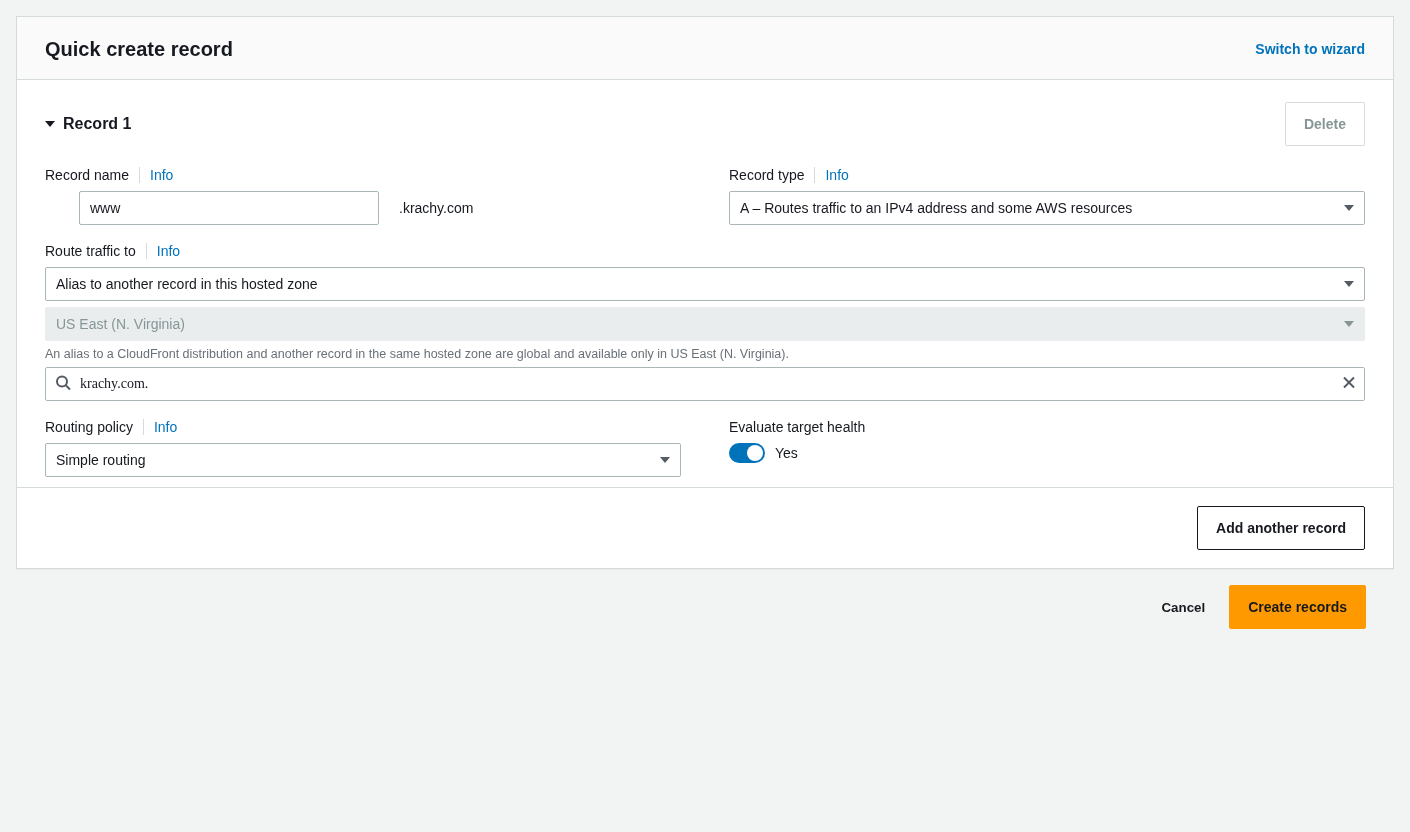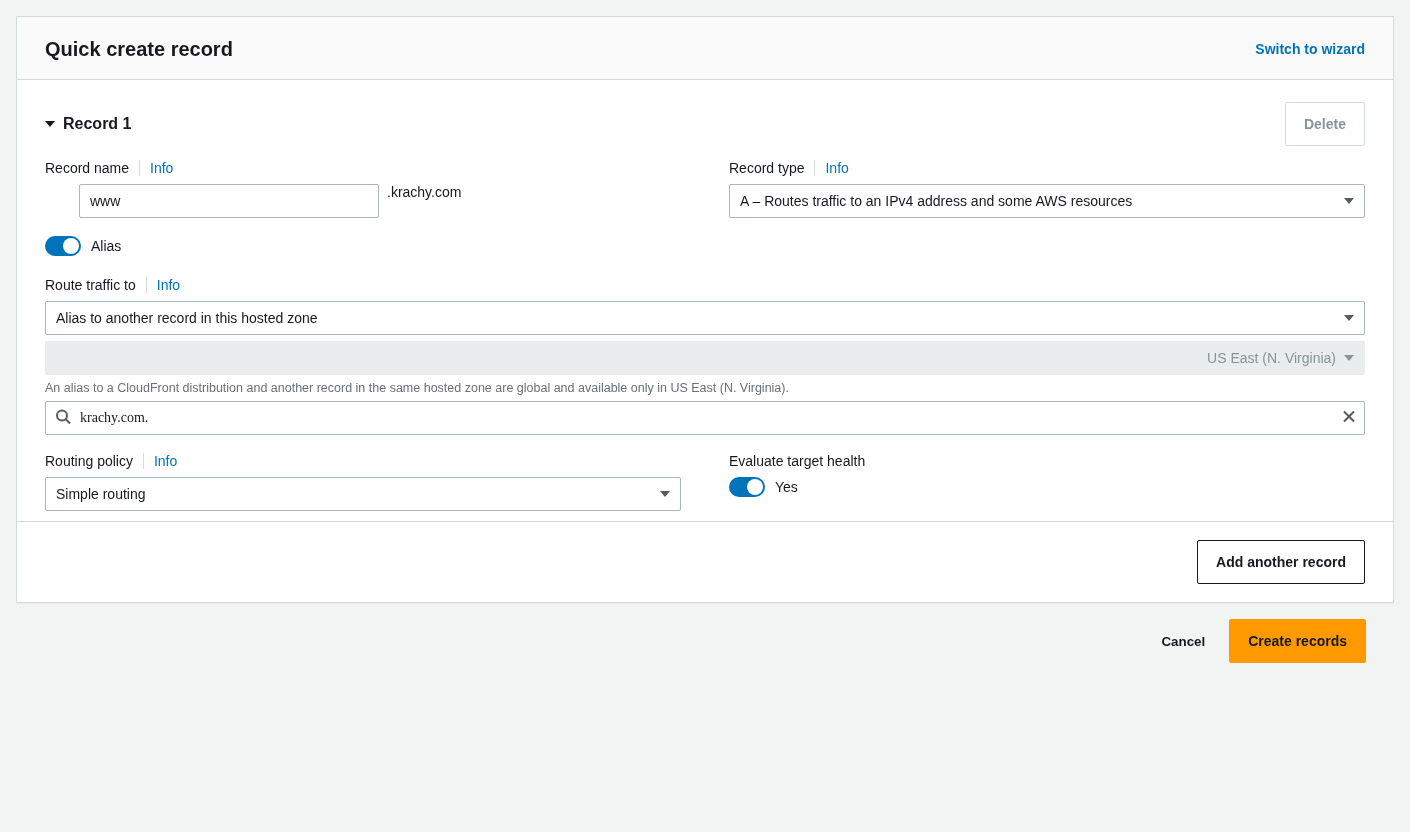--- a/index.html
+++ b/index.html
@@ -36,50 +36,50 @@
   .card-header{
     display:flex;align-items:center;justify-content:space-between;
     padding:20px 28px 18px;
     background:var(--panel-header);
     border-bottom:1px solid var(--border);
   }
   .title{font-size:20px;font-weight:700;line-height:1.2;}
   .link{color:var(--link);font-weight:700;text-decoration:none;cursor:pointer;}
   .info-link{color:var(--link);font-weight:400;font-size:14px;margin-left:10px;padding-left:10px;border-left:1px solid var(--border);cursor:pointer;}
   .body{padding:22px 28px 0;}
-  .section-head{display:flex;align-items:center;justify-content:space-between;margin-bottom:14px;}
+  .section-head{display:flex;align-items:center;justify-content:space-between;margin-bottom:21px;}
   .exp-title{display:flex;align-items:center;gap:8px;cursor:pointer;}
   .caret{
     width:0;height:0;border-left:5px solid transparent;border-right:5px solid transparent;border-top:6px solid #16191f;display:inline-block;
   }
   .section-h{font-size:16px;font-weight:700;}
   .btn{
     display:inline-flex;align-items:center;justify-content:center;
     height:44px;padding:0 18px;font-weight:700;font-size:14px;
     border:1px solid var(--text);border-radius:2px;background:#fff;color:var(--text);cursor:pointer;
     line-height:30px;
   }
   .btn-primary{background:var(--primary);border-color:var(--primary);color:var(--primary-text);}
   .btn-disabled{border-color:var(--border);color:var(--disabled-text);cursor:default;}
   .btn-link{border:none;background:none;color:var(--text);font-weight:700;cursor:pointer;}
   .row{display:flex;gap:48px;}
   .col{flex:1;min-width:0;}
   .field{margin-bottom:18px;}
   .field-label{font-size:14px;color:#16191f;display:flex;align-items:center;margin-bottom:8px;}
   .hint{color:var(--text-muted);font-size:12.5px;margin-top:6px;}
-  .sub-input-row{display:flex;align-items:flex-start;gap:8px;padding-left:34px;}
+  .sub-input-row{display:flex;align-items:center;gap:20px;padding-left:34px;}
   .input, .select{
     height:34px;border:1px solid var(--border-strong);border-radius:2px;background:#fff;
     padding:4px 10px;font-size:14px;color:var(--text);width:100%;
   }
   .input::placeholder{color:var(--disabled-text);}
   .suffix{color:var(--text);font-size:14px;white-space:nowrap;}
   .select{display:flex;align-items:center;justify-content:space-between;cursor:pointer;gap:8px;}
   .select .caret-sm{width:0;height:0;border-left:5px solid transparent;border-right:5px solid transparent;border-top:6px solid #545b64;}
-  .select.disabled{background:var(--disabled-bg);border-color:var(--disabled-bg);color:var(--disabled-text);cursor:default;justify-content:flex-end;}
+  .select.disabled{background:var(--disabled-bg);border-color:var(--disabled-bg);color:var(--disabled-text);cursor:default;}
   .select.disabled .caret-sm{border-top-color:var(--disabled-text);}
   .toggle{display:inline-flex;align-items:center;gap:10px;cursor:pointer;}
   .toggle-track{width:36px;height:20px;border-radius:10px;background:var(--toggle-on);position:relative;}
   .toggle-knob{position:absolute;top:2px;right:2px;width:16px;height:16px;border-radius:50%;background:#fff;}
   .search-wrap{position:relative;}
   .search-wrap .search-icon{position:absolute;left:10px;top:50%;transform:translateY(-50%);color:#545b64;}
   .search-wrap .clear-icon{position:absolute;right:8px;top:50%;transform:translateY(-50%);color:#545b64;cursor:pointer;}
   .search-wrap input{padding-left:34px;padding-right:34px;font-family:Liberation Serif, serif;}
   .footer-inner{border-top:1px solid var(--border);padding:18px 28px;display:flex;justify-content:flex-end;}
   .page-footer{display:flex;justify-content:flex-end;gap:18px;margin-top:16px;padding-right:28px;align-items:center;}
@@ -128,28 +128,20 @@
               <span class="info-link">Info</span>
             </div>
             <div class="select">
               <span>A – Routes traffic to an IPv4 address and some AWS resources</span>
               <span class="caret-sm"></span>
             </div>
           </div>
         </div>
       </div>
 
-      <div class="field">
-        <label class="toggle">
-          <span class="toggle-track">
-              <span class="toggle-knob"></span>
-            </span>
-          <span>Alias</span>
-        </label>
-      </div>
 
       <div class="field mb-0">
         <div class="field-label">
           <span>Route traffic to</span>
           <span class="info-link">Info</span>
         </div>
         <div class="select">
           <span>Alias to another record in this hosted zone</span>
           <span class="caret-sm"></span>
         </div>

